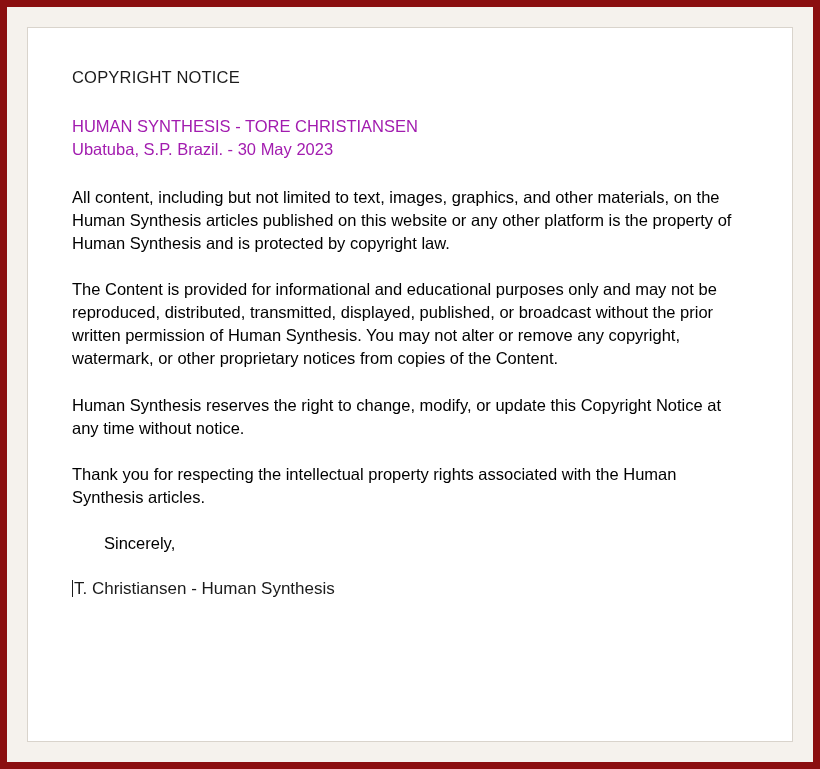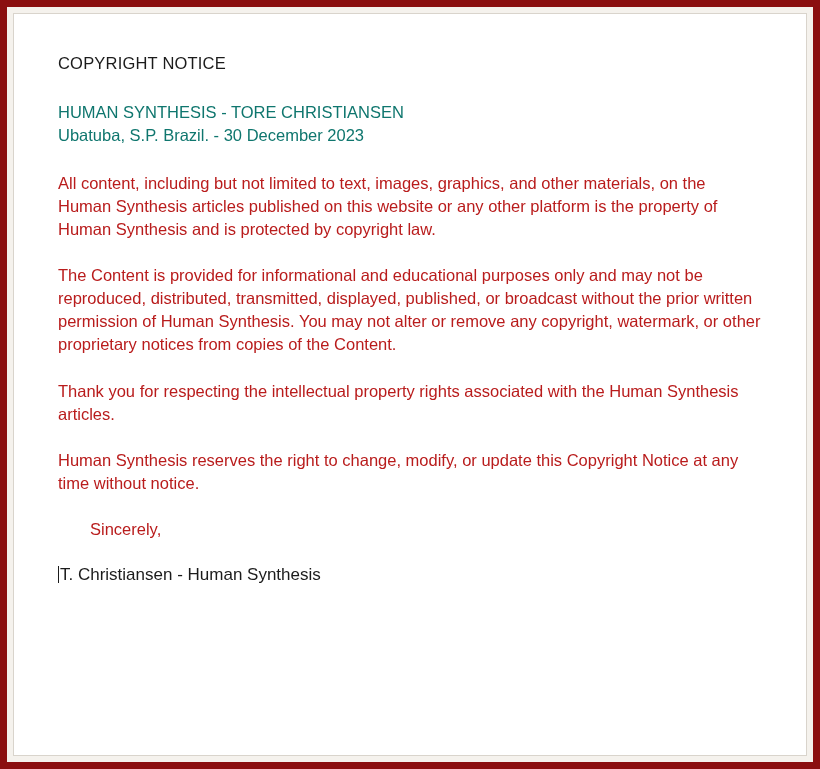--- a/index.html
+++ b/index.html
@@ -12,49 +12,49 @@
     background: #ffffff;
     font-family: "Liberation Sans", sans-serif;
     overflow: hidden;
   }
   .page-frame {
     box-sizing: border-box;
     width: 820px;
     height: 769px;
     border: 7px solid #8b0f10;
     background: #f5f2ed;
-    padding: 6px;
+    padding: 20px;
   }
   .page-inner {
     box-sizing: border-box;
     width: 100%;
     height: 100%;
     background: #ffffff;
     border: 1px solid #d9d4cc;
     padding: 40px 44px 20px 44px;
   }
   .doc-title {
     font-size: 16.5px;
     color: #1b1b1b;
     letter-spacing: 0.2px;
     margin: 0 0 28px 0;
     font-weight: normal;
   }
   .byline {
     font-size: 16.5px;
-    color: #0f766e;
+    color: #a21caf;
     line-height: 1.42;
     margin: 0 0 24px 0;
   }
   .byline div {
     white-space: nowrap;
   }
   .para {
     font-size: 16.5px;
-    color: #b91c1c;
+    color: #000000;
     line-height: 1.40;
     margin: 0 0 23px 0;
     max-width: 706px;
   }
   .para.tight {
     margin-bottom: 22px;
     margin-left: 32px;
   }
   .signature-line {
     font-size: 17px;
@@ -75,26 +75,26 @@
 </head>
 <body>
 
 <div class="page-frame">
   <div class="page-inner">
 
     <h1 class="doc-title">COPYRIGHT NOTICE</h1>
 
     <div class="byline">
       <div>HUMAN SYNTHESIS - TORE CHRISTIANSEN</div>
-      <div>Ubatuba, S.P. Brazil. - 30 December 2023</div>
+      <div>Ubatuba, S.P. Brazil. - 30 May 2023</div>
     </div>
 
     <p class="para">All content, including but not limited to text, images, graphics, and other materials, on the Human Synthesis articles published on this website or any other platform is the property of Human Synthesis and is protected by copyright law.</p>
     <p class="para">The Content is provided for informational and educational purposes only and may not be reproduced, distributed, transmitted, displayed, published, or broadcast without the prior written permission of Human Synthesis. You may not alter or remove any copyright, watermark, or other proprietary notices from copies of the Content.</p>
+    <p class="para">Human Synthesis reserves the right to change, modify, or update this Copyright Notice at any time without notice.</p>
     <p class="para">Thank you for respecting the intellectual property rights associated with the Human Synthesis articles.</p>
-    <p class="para">Human Synthesis reserves the right to change, modify, or update this Copyright Notice at any time without notice.</p>
 
     <p class="para tight">Sincerely,</p>
 
     <p class="signature-line"><span class="caret"></span><span>T. Christiansen - Human Synthesis</span></p>
 
   </div>
 </div>
 
 </body></html>

